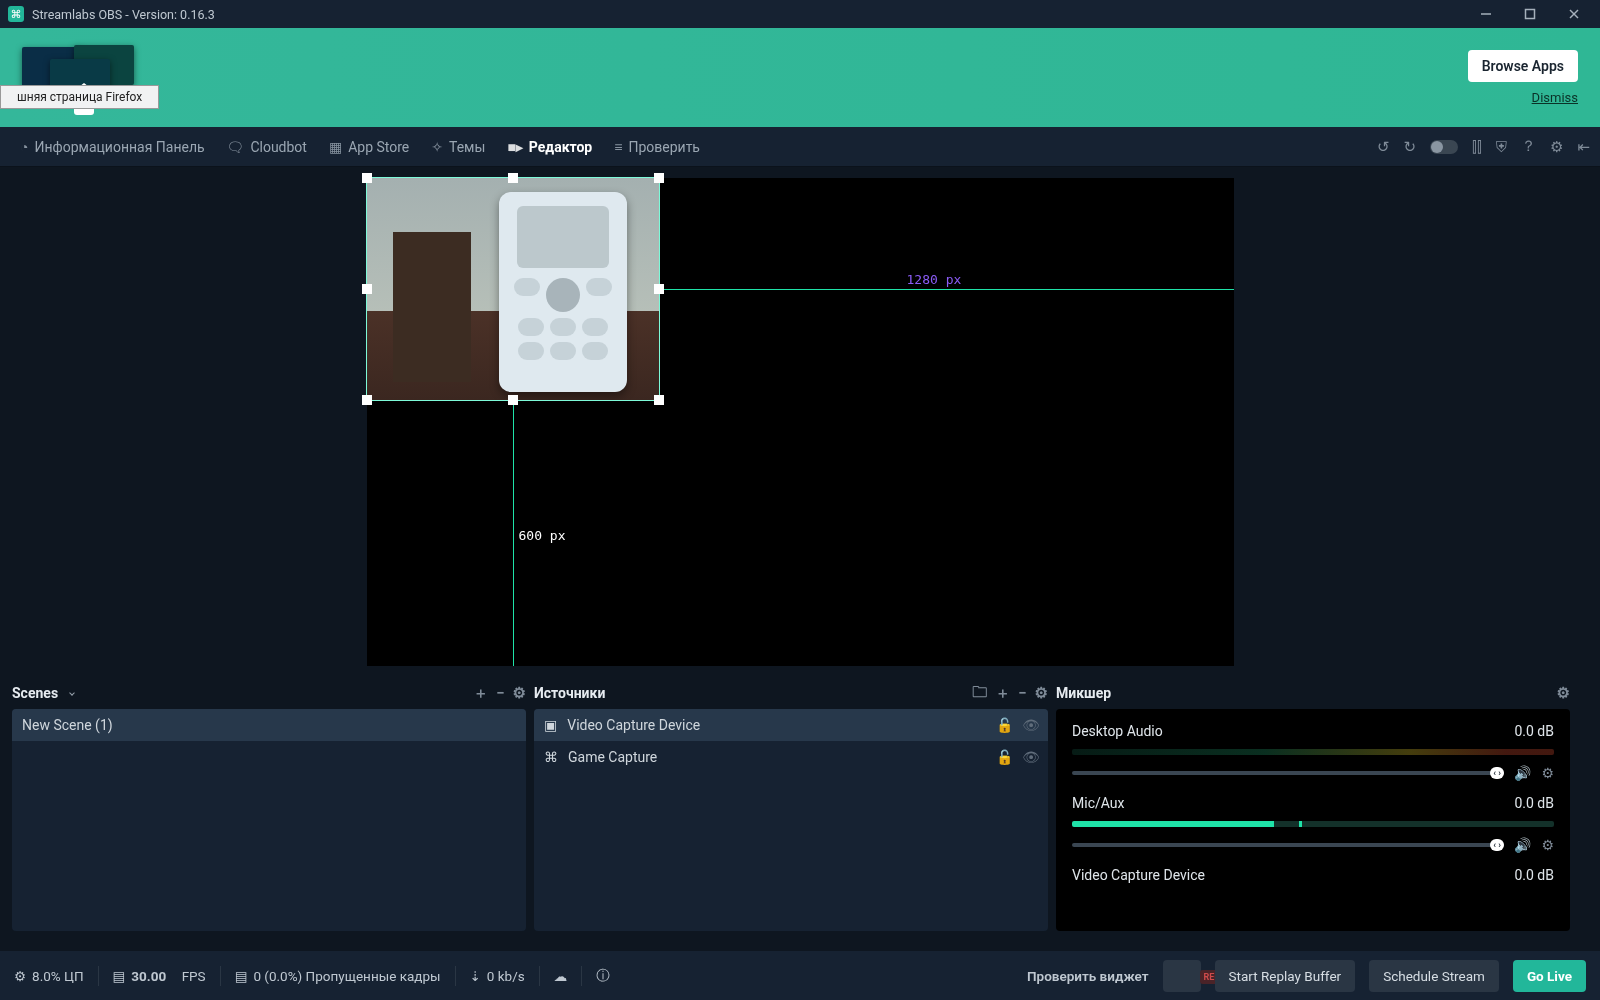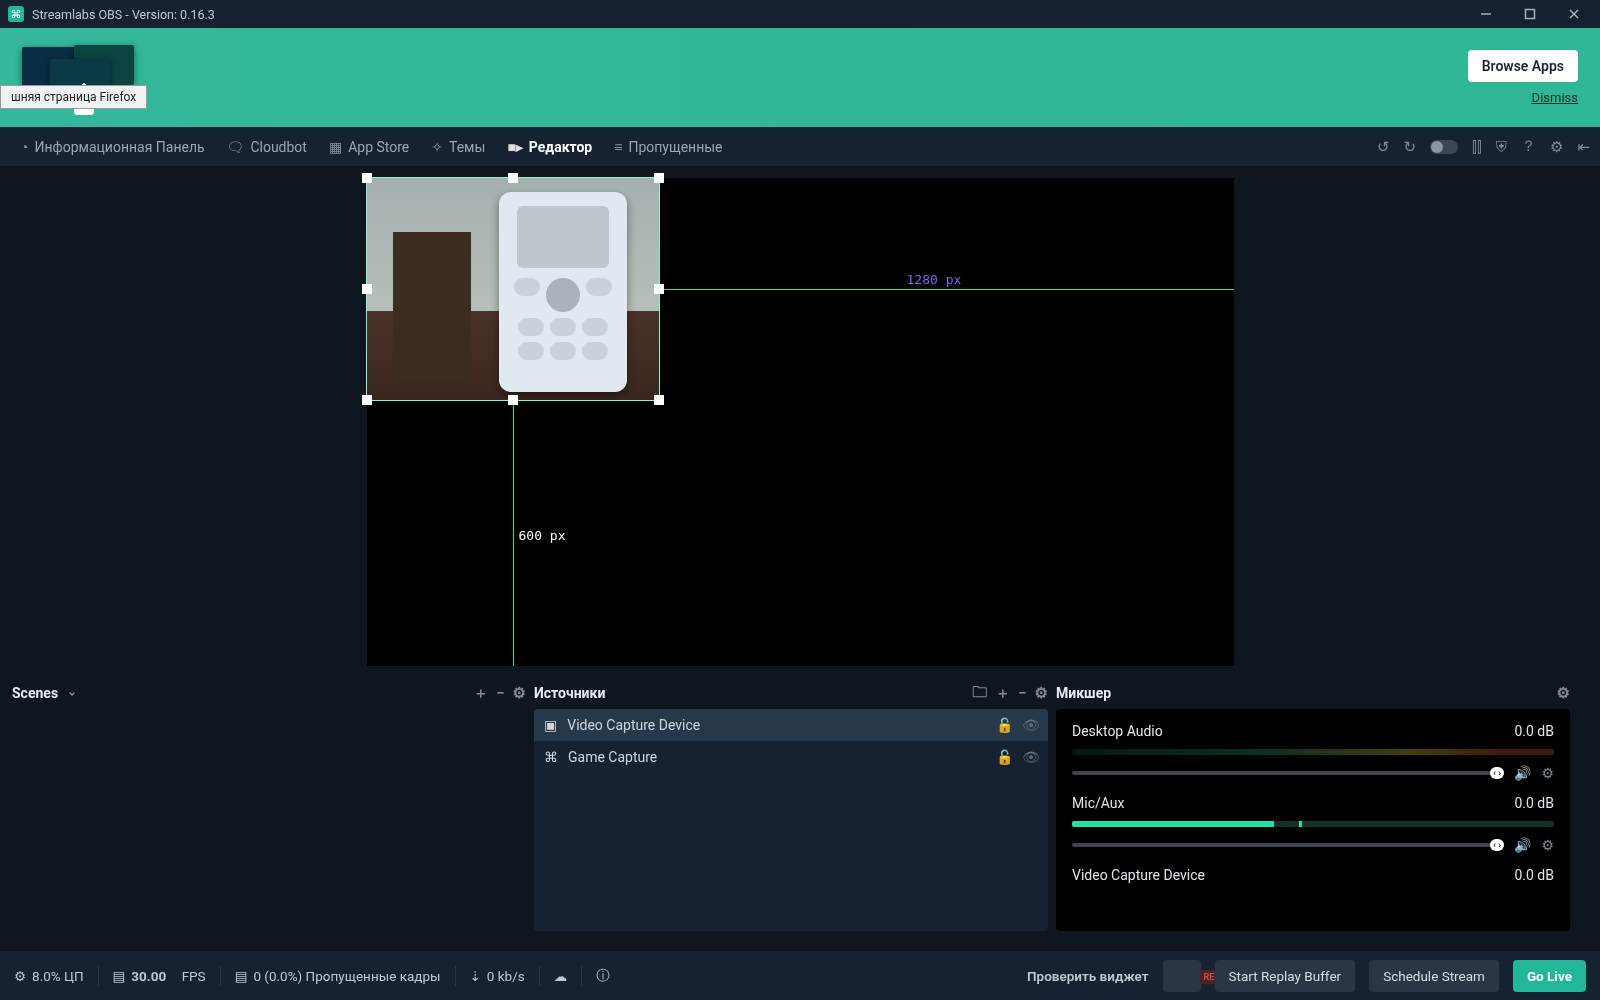--- a/index.html
+++ b/index.html
@@ -17,21 +17,21 @@
 .promo-thumb .t2 { width:60px; height:40px; left:28px; top:16px; background:#093a46; }
 .promo-thumb .t3 { width:60px; height:40px; left:52px; top:2px; background:#0b4440; }
 .promo-thumb .house { position:absolute; left:44px; top:40px; width:0; height:0; border-left:18px solid transparent; border-right:18px solid transparent; border-bottom:14px solid #fff; }
 .promo-thumb .houseb { position:absolute; left:52px; top:54px; width:20px; height:18px; background:#fff; border-radius:0 0 3px 3px; }
 .promo-text h2 { color:#102e25; font-size:20px; font-weight:700; margin-bottom:6px; }
 .promo-text p { color:#0c382c; font-size:14px; }
 .promo-right { margin-left:auto; display:flex; flex-direction:column; align-items:flex-end; gap:8px; }
 .browse-btn { background:#fff; border:none; padding:8px 14px; border-radius:4px; font-size:14px; font-weight:600; color:#1a2530; cursor:pointer; }
 .dismiss { color:#0a3227; text-decoration:underline; font-size:13px; cursor:pointer; }
 
-.ff-tip { position:absolute; left:0; top:85px; background:#f1f2f3; color:#222; font-size:12px; padding:4px 10px; border:1px solid #999; z-index:5; }
+.ff-tip { position:absolute; left:0; top:85px; background:#f1f2f3; color:#222; font-size:12px; padding:4px 16px; border:1px solid #999; z-index:5; }
 
 .topnav { height:40px; background:#162232; display:flex; align-items:center; padding:0 10px; gap:2px; border-bottom:1px solid #0b121b; }
 .nav-item { display:flex; align-items:center; gap:6px; padding:0 10px; height:40px; color:#9aa6b2; font-size:14px; cursor:pointer; }
 .nav-item.active { color:#fff; font-weight:700; }
 .nav-item .nicon { opacity:.85; }
 .nav-right { margin-left:auto; display:flex; align-items:center; gap:14px; }
 .ricon { color:#7f8b98; font-size:15px; cursor:pointer; }
 .toggle { width:28px; height:14px; background:#3a4652; border-radius:7px; position:relative; }
 .toggle::after { content:""; position:absolute; left:1px; top:1px; width:12px; height:12px; background:#8a96a2; border-radius:50%; }
 
@@ -143,21 +143,21 @@
   <div class="nav-item">
       <span class="nicon">✧</span>
       <span>Темы</span>
     </div>
   <div class="nav-item active">
       <span class="nicon">■▸</span>
       <span>Редактор</span>
     </div>
   <div class="nav-item">
       <span class="nicon">≡</span>
-      <span>Пропущенные</span>
+      <span>Проверить</span>
     </div>
   <div class="nav-right">
     <span class="ricon">↺</span>
     <span class="ricon">↻</span>
     <div class="toggle"></div>
     <span class="ricon">⫿⫿</span>
     <span class="ricon">⛨</span>
     <span class="ricon">？</span>
     <span class="ricon">⚙</span>
     <span class="ricon">⇤</span>
@@ -209,20 +209,25 @@
 <div class="panels">
   <div class="panel">
     <div class="panel-header">
       <span>Scenes</span>
       <span class="chevr"></span>
       <span class="spacer"></span>
       <span class="ph-icon">＋</span>
       <span class="ph-icon">−</span>
       <span class="ph-icon">⚙</span>
     </div>
+    <div class="panel-body">
+      <div class="list-row selected">
+        <span>New Scene (1)</span>
+      </div>
+    </div>
   </div>
 
   <div class="panel">
     <div class="panel-header">
       <span>Источники</span>
       <span class="spacer"></span>
       <span class="ph-icon">🗀</span>
       <span class="ph-icon">＋</span>
       <span class="ph-icon">−</span>
       <span class="ph-icon">⚙</span>

